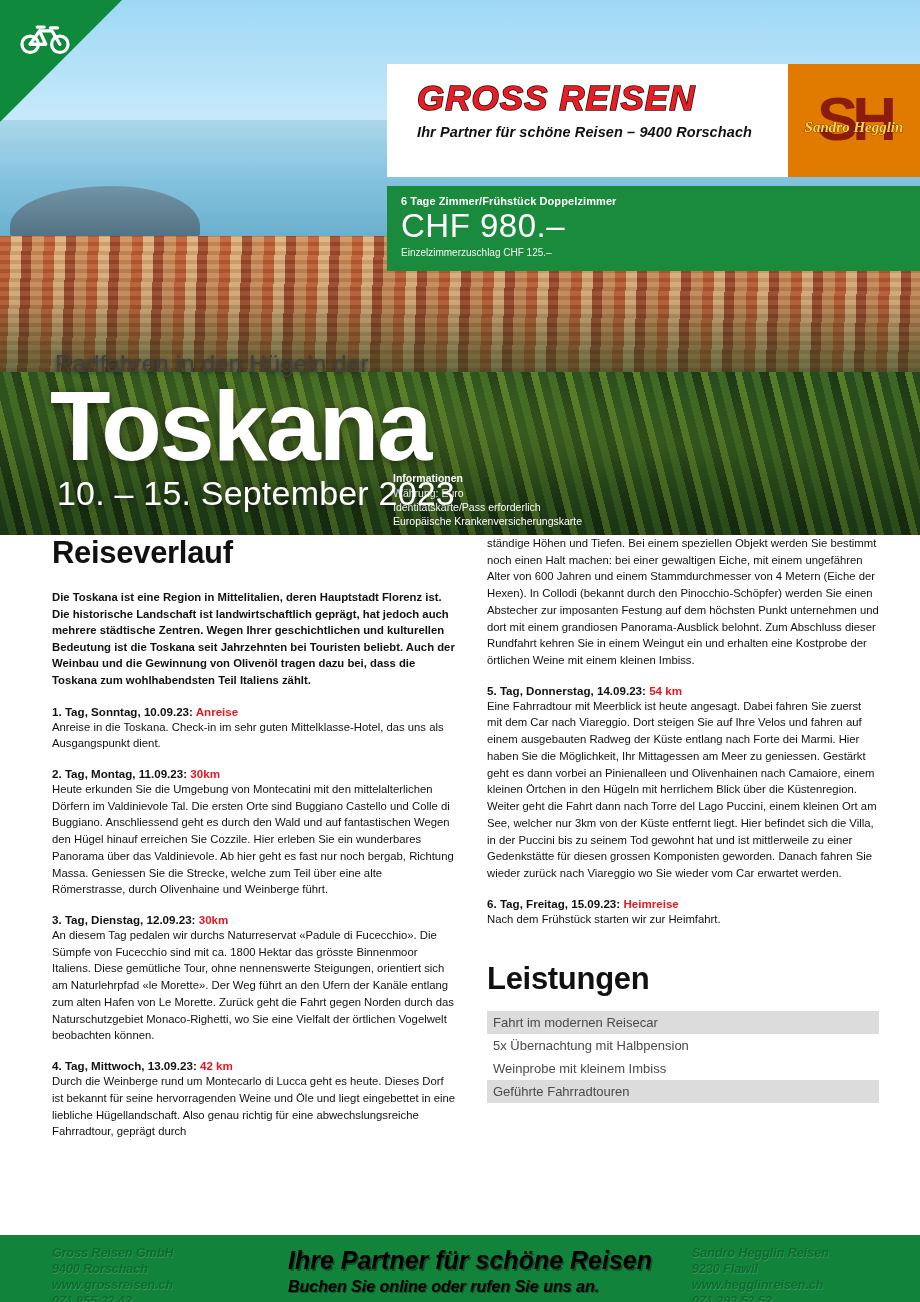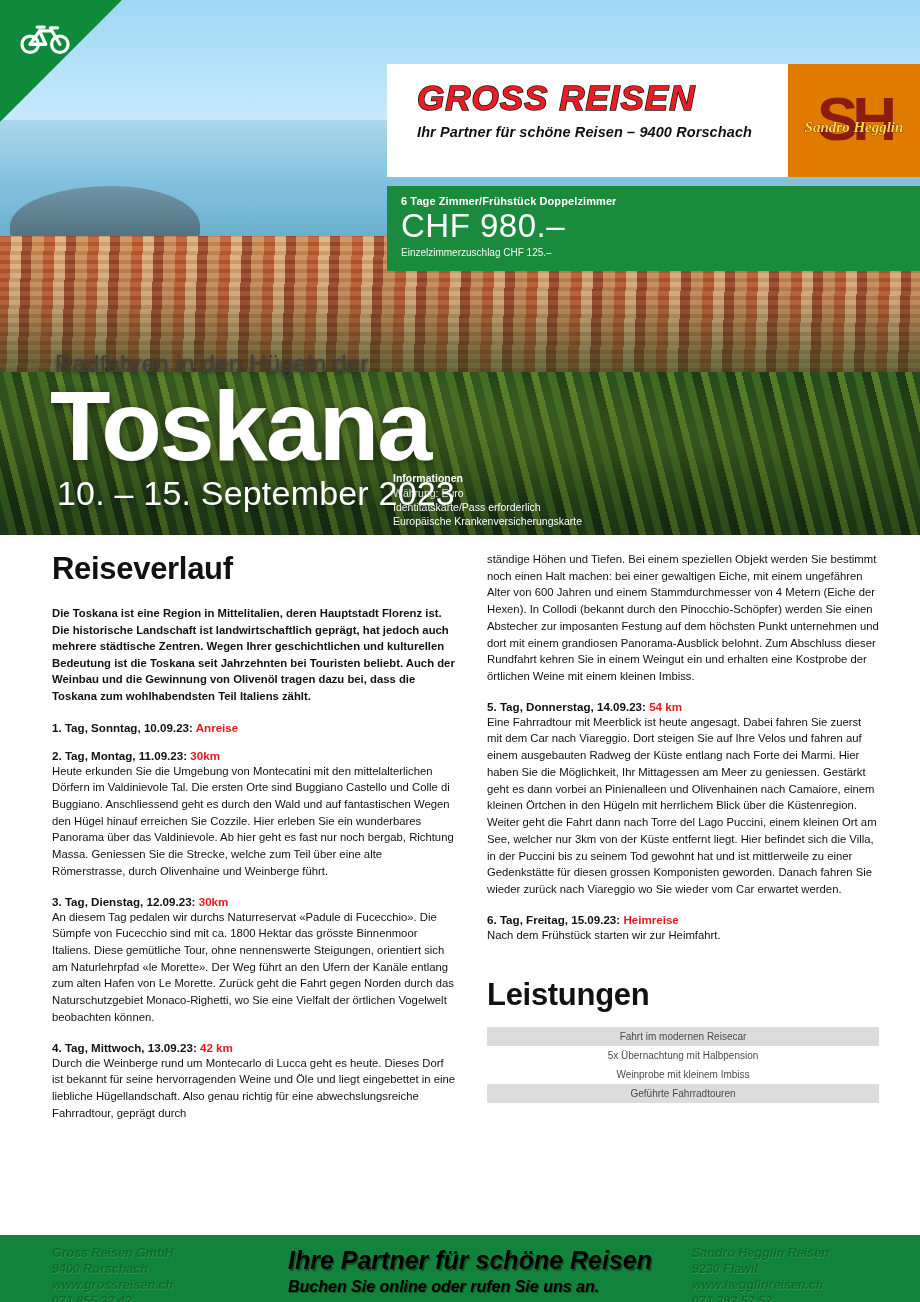--- a/index.html
+++ b/index.html
@@ -127,36 +127,36 @@
     position:absolute;left:50px;top:378px;color:#fff;font-size:99px;font-weight:bold;
     line-height:.96;letter-spacing:-2px;text-shadow:0 2px 10px rgba(0,0,0,.45);
   }
   .hero-dates{
     position:absolute;left:57px;top:474px;color:#fff;font-size:34px;font-weight:400;
     text-shadow:0 1px 6px rgba(0,0,0,.5);letter-spacing:.2px;
   }
 
   
   .content{position:absolute;left:0;top:535px;width:920px;height:700px;}
-  .col{position:absolute;top:16px;}
+  .col{position:absolute;top:0;}
   .col-left{left:52px;width:404px;}
   .col-right{left:487px;width:392px;}
 
   h2.sec{
     font-size:31px;font-weight:bold;color:#111;margin:0 0 18px 0;letter-spacing:-.3px;
   }
   .intro{font-size:11.3px;font-weight:bold;line-height:1.47;color:#111;margin:0 0 16px 0;}
   .day{margin:0 0 15px 0;}
   .day-head{font-size:11.6px;font-weight:bold;color:#111;margin-bottom:1px;}
   .day-km{color:#e8171f;}
   .day-body{font-size:11.3px;line-height:1.48;color:#111;}
   .para{font-size:11.3px;line-height:1.48;color:#111;margin:0 0 15px 0;}
 
   h2.sec2{font-size:31px;font-weight:bold;color:#111;margin:34px 0 14px 0;letter-spacing:-.3px;}
-  .svc-row{font-size:10px;color:#4a4a4a;padding:4px 22px;text-align:center;}
+  .svc-row{font-size:13px;color:#4a4a4a;padding:4px 6px;}
   .svc-row.alt{background:#dcdcdc;}
 
   
   .footer{
     position:absolute;left:0;top:1235px;width:920px;height:67px;background:#12833b;
   }
   .f-col{position:absolute;top:10px;color:#0c6b2f;font-size:12.5px;font-weight:bold;font-style:italic;line-height:1.28;
     text-shadow:.5px .5px 0 rgba(255,255,255,.16);}
   .f-left{left:52px;}
   .f-right{left:692px;}
@@ -221,20 +221,21 @@
 <div class="content">
 
   <div class="col col-left">
     <h2 class="sec">Reiseverlauf</h2>
     <p class="intro">Die Toskana ist eine Region in Mittelitalien, deren Hauptstadt Florenz ist. Die historische Landschaft ist landwirtschaftlich geprägt, hat jedoch auch mehrere städtische Zentren. Wegen Ihrer geschichtlichen und kulturellen Bedeutung ist die Toskana seit Jahrzehnten bei Touristen beliebt. Auch der Weinbau und die Gewinnung von Olivenöl tragen dazu bei, dass die Toskana zum wohlhabendsten Teil Italiens zählt.</p>
 
     <div class="day">
       <div class="day-head">
         <span>1. Tag, Sonntag, 10.09.23: </span><span class="day-km">Anreise</span>
       </div>
+      <div class="day-body">Anreise in die Toskana. Check-in im sehr guten Mittelklasse-Hotel, das uns als Ausgangspunkt dient.</div>
     </div>
 
     <div class="day">
       <div class="day-head">
         <span>2. Tag, Montag, 11.09.23: </span><span class="day-km">30km</span>
       </div>
       <div class="day-body">Heute erkunden Sie die Umgebung von Montecatini mit den mittelalterlichen Dörfern im Valdinievole Tal. Die ersten Orte sind Buggiano Castello und Colle di Buggiano. Anschliessend geht es durch den Wald und auf fantastischen Wegen den Hügel hinauf erreichen Sie Cozzile. Hier erleben Sie ein wunderbares Panorama über das Valdinievole. Ab hier geht es fast nur noch bergab, Richtung Massa. Geniessen Sie die Strecke, welche zum Teil über eine alte Römerstrasse, durch Olivenhaine und Weinberge führt.</div>
     </div>
 
     <div class="day">

